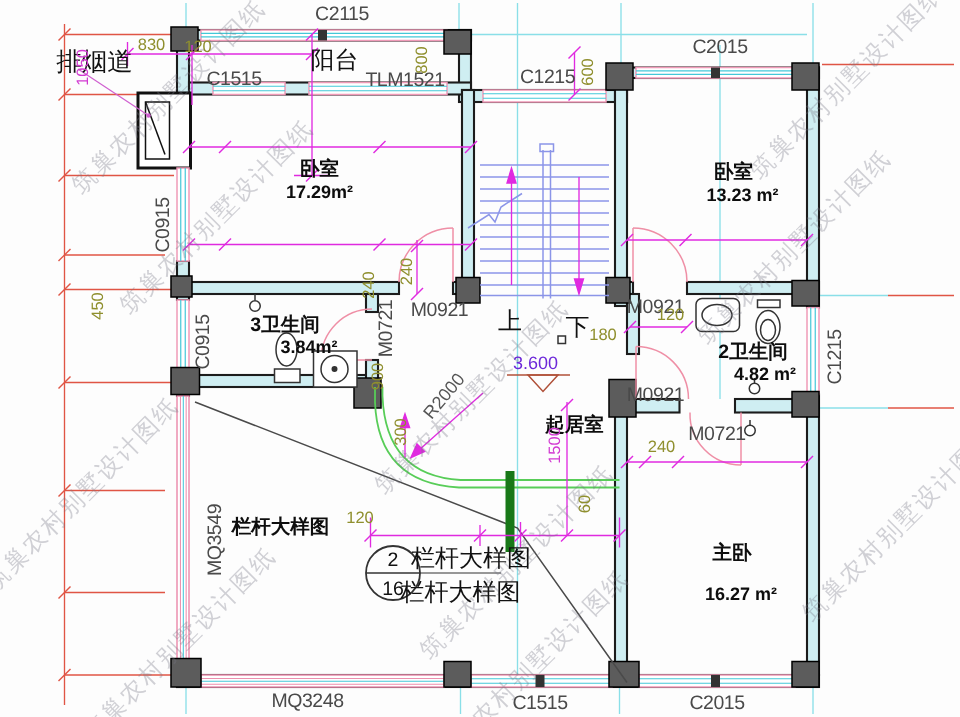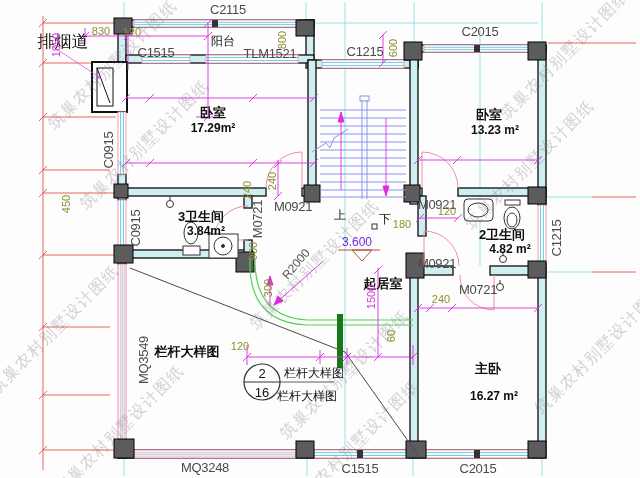--- a/index.html
+++ b/index.html
@@ -7,21 +7,21 @@
           font-family:"Liberation Sans",sans-serif;}
   .canvas svg{position:absolute;left:0;top:0;}
   .lbl{position:absolute;white-space:nowrap;line-height:1;z-index:5;}
   .c{transform:translate(-50%,-50%);}
   .vc{transform:translate(-50%,-50%) rotate(-90deg);}
   .code{color:#4a4a4a;font-size:13px;letter-spacing:-0.3px;}
   .room{color:#0d0d0d;font-size:13px;font-weight:bold;}
   .area{color:#0d0d0d;font-size:12px;font-weight:bold;}
   .dim{color:#8f8f2e;font-size:11px;}
   .dimm{color:#d23ad2;font-size:11px;}
-  .blk{color:#111;font-size:12px;}
+  .blk{color:#111;font-size:16px;}
   .lvl{color:#6d28d9;font-size:12px;}
   .r2000{transform:translate(-50%,-50%) rotate(-50deg);color:#555;font-size:12px;}
   .wm{position:absolute;color:rgba(118,118,134,0.33);font-size:16px;letter-spacing:1.5px;
       transform:translate(-50%,-50%) rotate(-45deg);z-index:1;white-space:nowrap;}
   .callout-num{color:#111;font-size:13px;}
 </style>
 </head>
 <body>
 
 <div class="canvas">
@@ -350,21 +350,21 @@
   <span class="lbl code vc" style="left:257px;top:219px">M0721</span>
   <span class="lbl code c" style="left:478px;top:289px">M0721</span>
   <span class="lbl r2000" style="left:296px;top:264px">R2000</span>
 
   <span class="lbl blk c" style="left:223px;top:41px">阳台</span>
   <span class="lbl blk c" style="left:63px;top:41px;font-size:17px">排烟道</span>
   <span class="lbl room c" style="left:213px;top:112px">卧室</span>
   <span class="lbl area c" style="left:213px;top:128px">17.29m²</span>
   <span class="lbl room c" style="left:489px;top:114px">卧室</span>
   <span class="lbl area c" style="left:495px;top:130px">13.23 m²</span>
-  <span class="lbl room c" style="left:201px;top:216px">3卫生间</span>
+  <span class="lbl room c" style="left:190px;top:216px">3卫生间</span>
   <span class="lbl area c" style="left:206px;top:231px">3.84m²</span>
   <span class="lbl room c" style="left:502px;top:234px">2卫生间</span>
   <span class="lbl area c" style="left:510px;top:249px">4.82 m²</span>
   <span class="lbl room c" style="left:383px;top:283px">起居室</span>
   <span class="lbl room c" style="left:187px;top:351px">栏杆大样图</span>
   <span class="lbl room c" style="left:488px;top:368px">主卧</span>
   <span class="lbl area c" style="left:494px;top:396px">16.27 m²</span>
 
   <span class="lbl blk c" style="left:340px;top:215px">上</span>
   <span class="lbl blk c" style="left:385px;top:219px">下</span>

